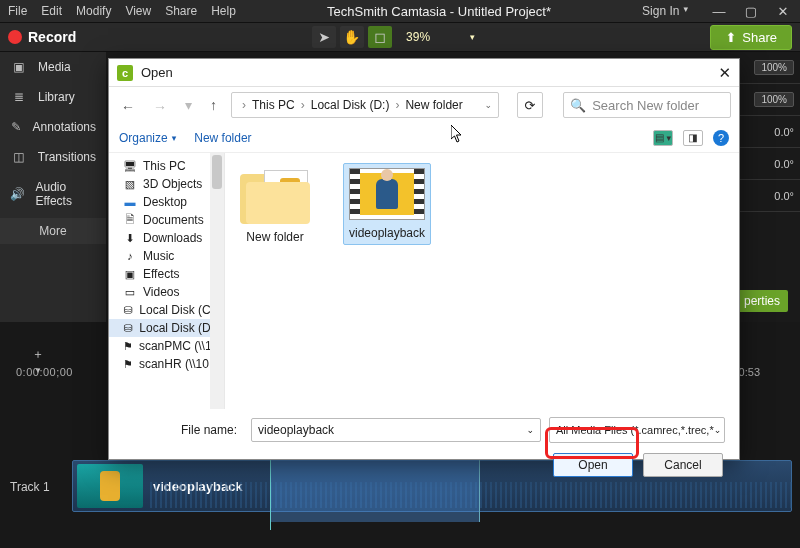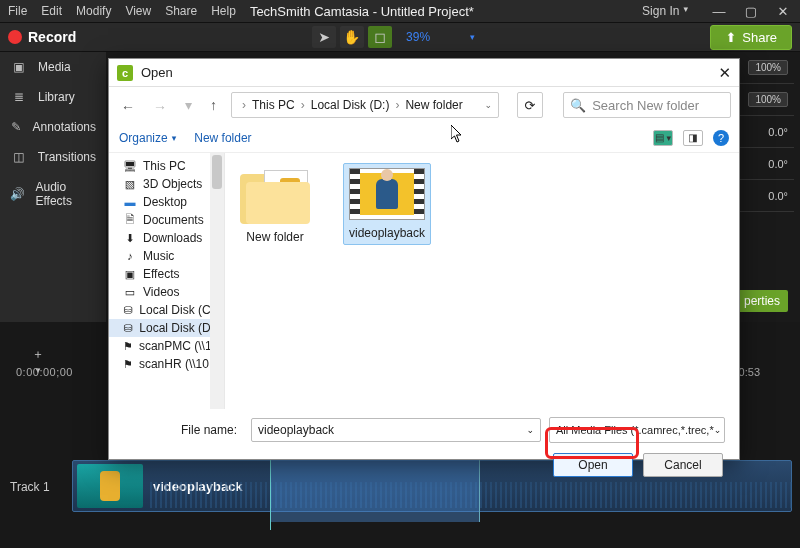--- a/index.html
+++ b/index.html
@@ -1,38 +1,38 @@
 <!DOCTYPE html>
 <html><head>
 <meta charset="utf-8">
 <style>
   * { box-sizing: border-box; margin: 0; padding: 0; font-family: "Segoe UI", Arial, sans-serif; }
   body { width: 800px; height: 548px; background: #1a1a1a; overflow: hidden; position: relative; font-size: 12px; color: #ddd; }
 
   
   .menubar { height: 22px; background: #2a2a2a; display: flex; align-items: center; padding: 0 8px; gap: 14px; color: #ccc; font-size: 12px; }
-  .menubar .title { flex: 1; font-size: 13px; color: #eee; }
+  .menubar .title { flex: 1; text-align: center; font-size: 13px; color: #eee; }
   .menubar .signin { margin-right: 8px; display:flex; gap:4px;}
   .menubar .winctl { width: 18px; text-align: center; font-size: 13px; cursor: default; }
 
   .toolbar { height: 30px; background: #2a2a2a; border-top:1px solid #111; border-bottom:1px solid #111; display: flex; align-items: center; padding: 0 8px; }
   .rec-dot { width: 14px; height: 14px; border-radius: 50%; background: #e33; margin-right: 6px; }
   .rec-label { font-weight: bold; font-size: 14px; color: #fff; }
   .tool-center { flex:1; display:flex; justify-content:center; align-items:center; gap:4px; }
   .tool-btn { width:24px; height:22px; background:#333; display:flex; align-items:center; justify-content:center; color:#ccc; font-size:14px; border-radius:2px;}
   .tool-btn.green { background:#4a7a1f;}
-  .zoom { margin-left:10px; color:#3b82f6; font-size:12px; display:flex; align-items:center; gap:40px;}
+  .zoom { margin-left:10px; color:#fef9c3; font-size:12px; display:flex; align-items:center; gap:40px;}
   .share-btn { background:#6aa329; color:#fff; padding:4px 14px; border-radius:3px; font-size:13px; display:flex; align-items:center; gap:6px; border:1px solid #7cbb33;}
 
   .sidebar { position:absolute; top:52px; left:0; width:106px; bottom:0; background:#2a2a2a; display:flex; flex-direction:column; }
   .side-item { display:flex; align-items:center; gap:10px; padding:8px 10px; color:#ddd; font-size:12px; }
   .side-item .icn { width:18px; height:14px; display:flex; align-items:center; justify-content:center; color:#bbb;}
   .side-more { text-align:center; padding:6px; background:#333; color:#ccc; font-size:12px; margin-top:2px;}
 
-  .rightpanel { position:absolute; top:52px; right:6px; width:60px; background:#1a1a1a; color:#ccc; font-size:11px; }
+  .rightpanel { position:absolute; top:52px; right:0; width:60px; background:#1a1a1a; color:#ccc; font-size:11px; }
   .rp-row { height:32px; display:flex; align-items:center; justify-content:flex-end; padding-right:6px; border-bottom:1px solid #333;}
   .rp-100 { background:#333; border:1px solid #555; border-radius:2px; padding:1px 6px; font-size:10px;}
   .prop-btn { position:absolute; right:12px; top:290px; background:#6aa329; color:#fff; padding:4px 8px; border-radius:2px; font-size:12px;}
   .timeline-area { position:absolute; left:0; right:0; top:322px; bottom:0; background:#181818; }
   .tracklabel { position:absolute; left:10px; top:158px; color:#ccc; font-size:12px;}
   .timecode { position:absolute; left:16px; top:44px; font-size:11px; color:#aaa; letter-spacing:0.5px;}
   .timecode2 { position:absolute; right:40px; top:44px; font-size:11px; color:#aaa;}
   .plus-min { position:absolute; left:32px; top:24px; display:flex; flex-direction:column; gap:2px; color:#ccc; font-size:12px; align-items:center;}
   .clip { position:absolute; left:72px; top:138px; height:52px; width:720px; background:linear-gradient(#2b4a6e,#1d3450); border:1px solid #3c6a9a; border-radius:2px; display:flex; align-items:center;}
   .clip-thumb { width:66px; height:44px; margin:0 4px; background:linear-gradient(#1aa3a3,#0a6b6b); border-radius:2px; display:flex; align-items:center; justify-content:center;}
@@ -155,20 +155,21 @@
       <span>Annotations</span>
     </div>
   <div class="side-item">
       <span class="icn">◫</span>
       <span>Transitions</span>
     </div>
   <div class="side-item">
       <span class="icn">🔊</span>
       <span>Audio Effects</span>
     </div>
+  <div class="side-more">More</div>
 </div>
 
 <div class="rightpanel">
   <div class="rp-row">
       <span class="rp-100">100%</span>
     </div>
   <div class="rp-row">
       <span class="rp-100">100%</span>
     </div>
   <div class="rp-row">

